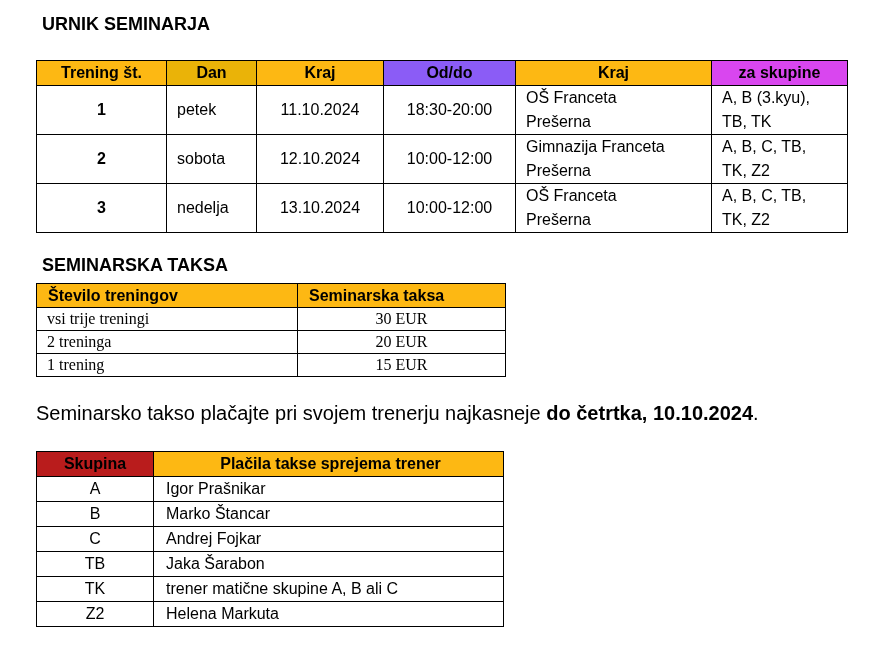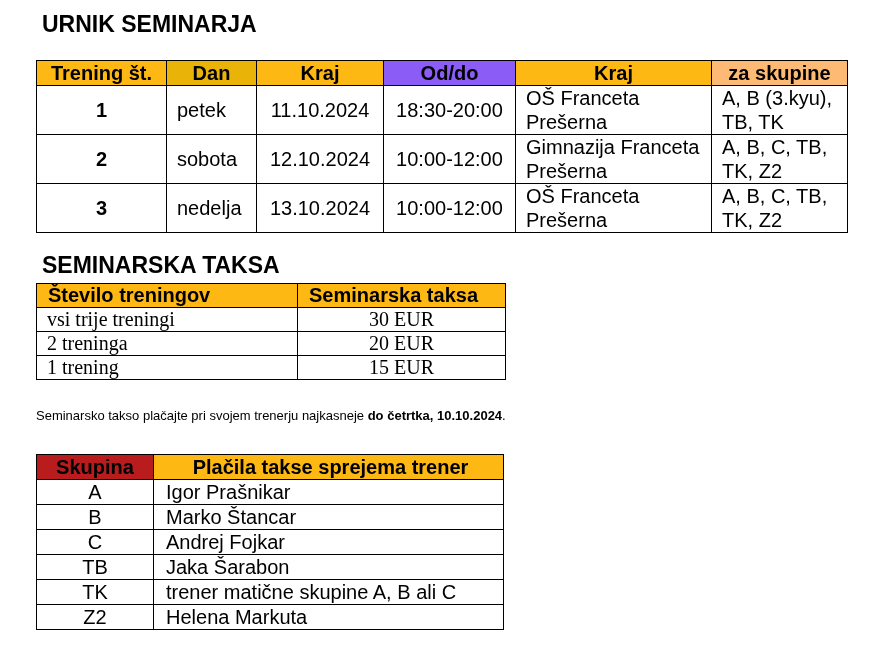--- a/index.html
+++ b/index.html
@@ -11,34 +11,34 @@
   }
   body {
     width: 885px;
     height: 645px;
     overflow: hidden;
   }
   .content {
     padding: 13px 0 0 36px;
   }
   .doc-heading {
-    font-size: 23px;
+    font-size: 18px;
     font-weight: bold;
     line-height: 22px;
     margin: 0 0 0 6px;
   }
   .doc-heading.second { margin-top: 21px; }
 
   table {
     border-collapse: collapse;
     table-layout: fixed;
   }
   th, td {
     border: 1.5px solid #000;
-    font-size: 20px;
+    font-size: 16px;
     padding: 0 8px;
     box-sizing: border-box;
     overflow: hidden;
   }
   th { font-weight: bold; }
 
   
   .schedule-table { margin-top: 25px; }
   .schedule-table th { height: 25px; text-align: center; padding: 0 4px; }
   .schedule-table td { height: 48px; }
@@ -52,21 +52,21 @@
   }
 
   
   .fee-table { margin-top: 7px; }
   .fee-table th { height: 24px; text-align: left; padding-left: 11px; }
   .fee-table td { height: 23px; font-family: Liberation Serif, serif; }
 
   
   .payment-note {
     margin: 26px 0 0 0;
-    font-size: 13px;
+    font-size: 20px;
     line-height: 20px;
   }
   .payment-note .bold { font-weight: bold; }
 
   
   .trainer-table { margin-top: 28px; }
   .trainer-table th { height: 25px; }
   .trainer-table td { height: 25px; }
   .col-group { text-align: center; padding: 0 4px; }
   .col-trainer { text-align: left; padding-left: 12px; }
@@ -87,21 +87,21 @@
         <col style="width:196px">
         <col style="width:136px">
     </colgroup>
     <thead>
       <tr>
         <th class="hdr" style="background-color: rgb(253, 184, 19);">Trening št.</th>
         <th class="hdr" style="background-color: #eab308;">Dan</th>
         <th class="hdr" style="background-color: rgb(253, 184, 19);">Kraj</th>
         <th class="hdr" style="background-color: #8b5cf6;">Od/do</th>
         <th class="hdr" style="background-color: rgb(253, 184, 19);">Kraj</th>
-        <th class="hdr" style="background-color: #fdba74;">za skupine</th>
+        <th class="hdr" style="background-color: #d946ef;">za skupine</th>
       </tr>
     </thead>
     <tbody>
       <tr>
         <td class="cell-center cell-bold">1</td>
         <td class="cell-left">petek</td>
         <td class="cell-center">11.10.2024</td>
         <td class="cell-center">18:30-20:00</td>
         <td class="cell-left cell-multiline">OŠ Franceta
 Prešerna</td>

